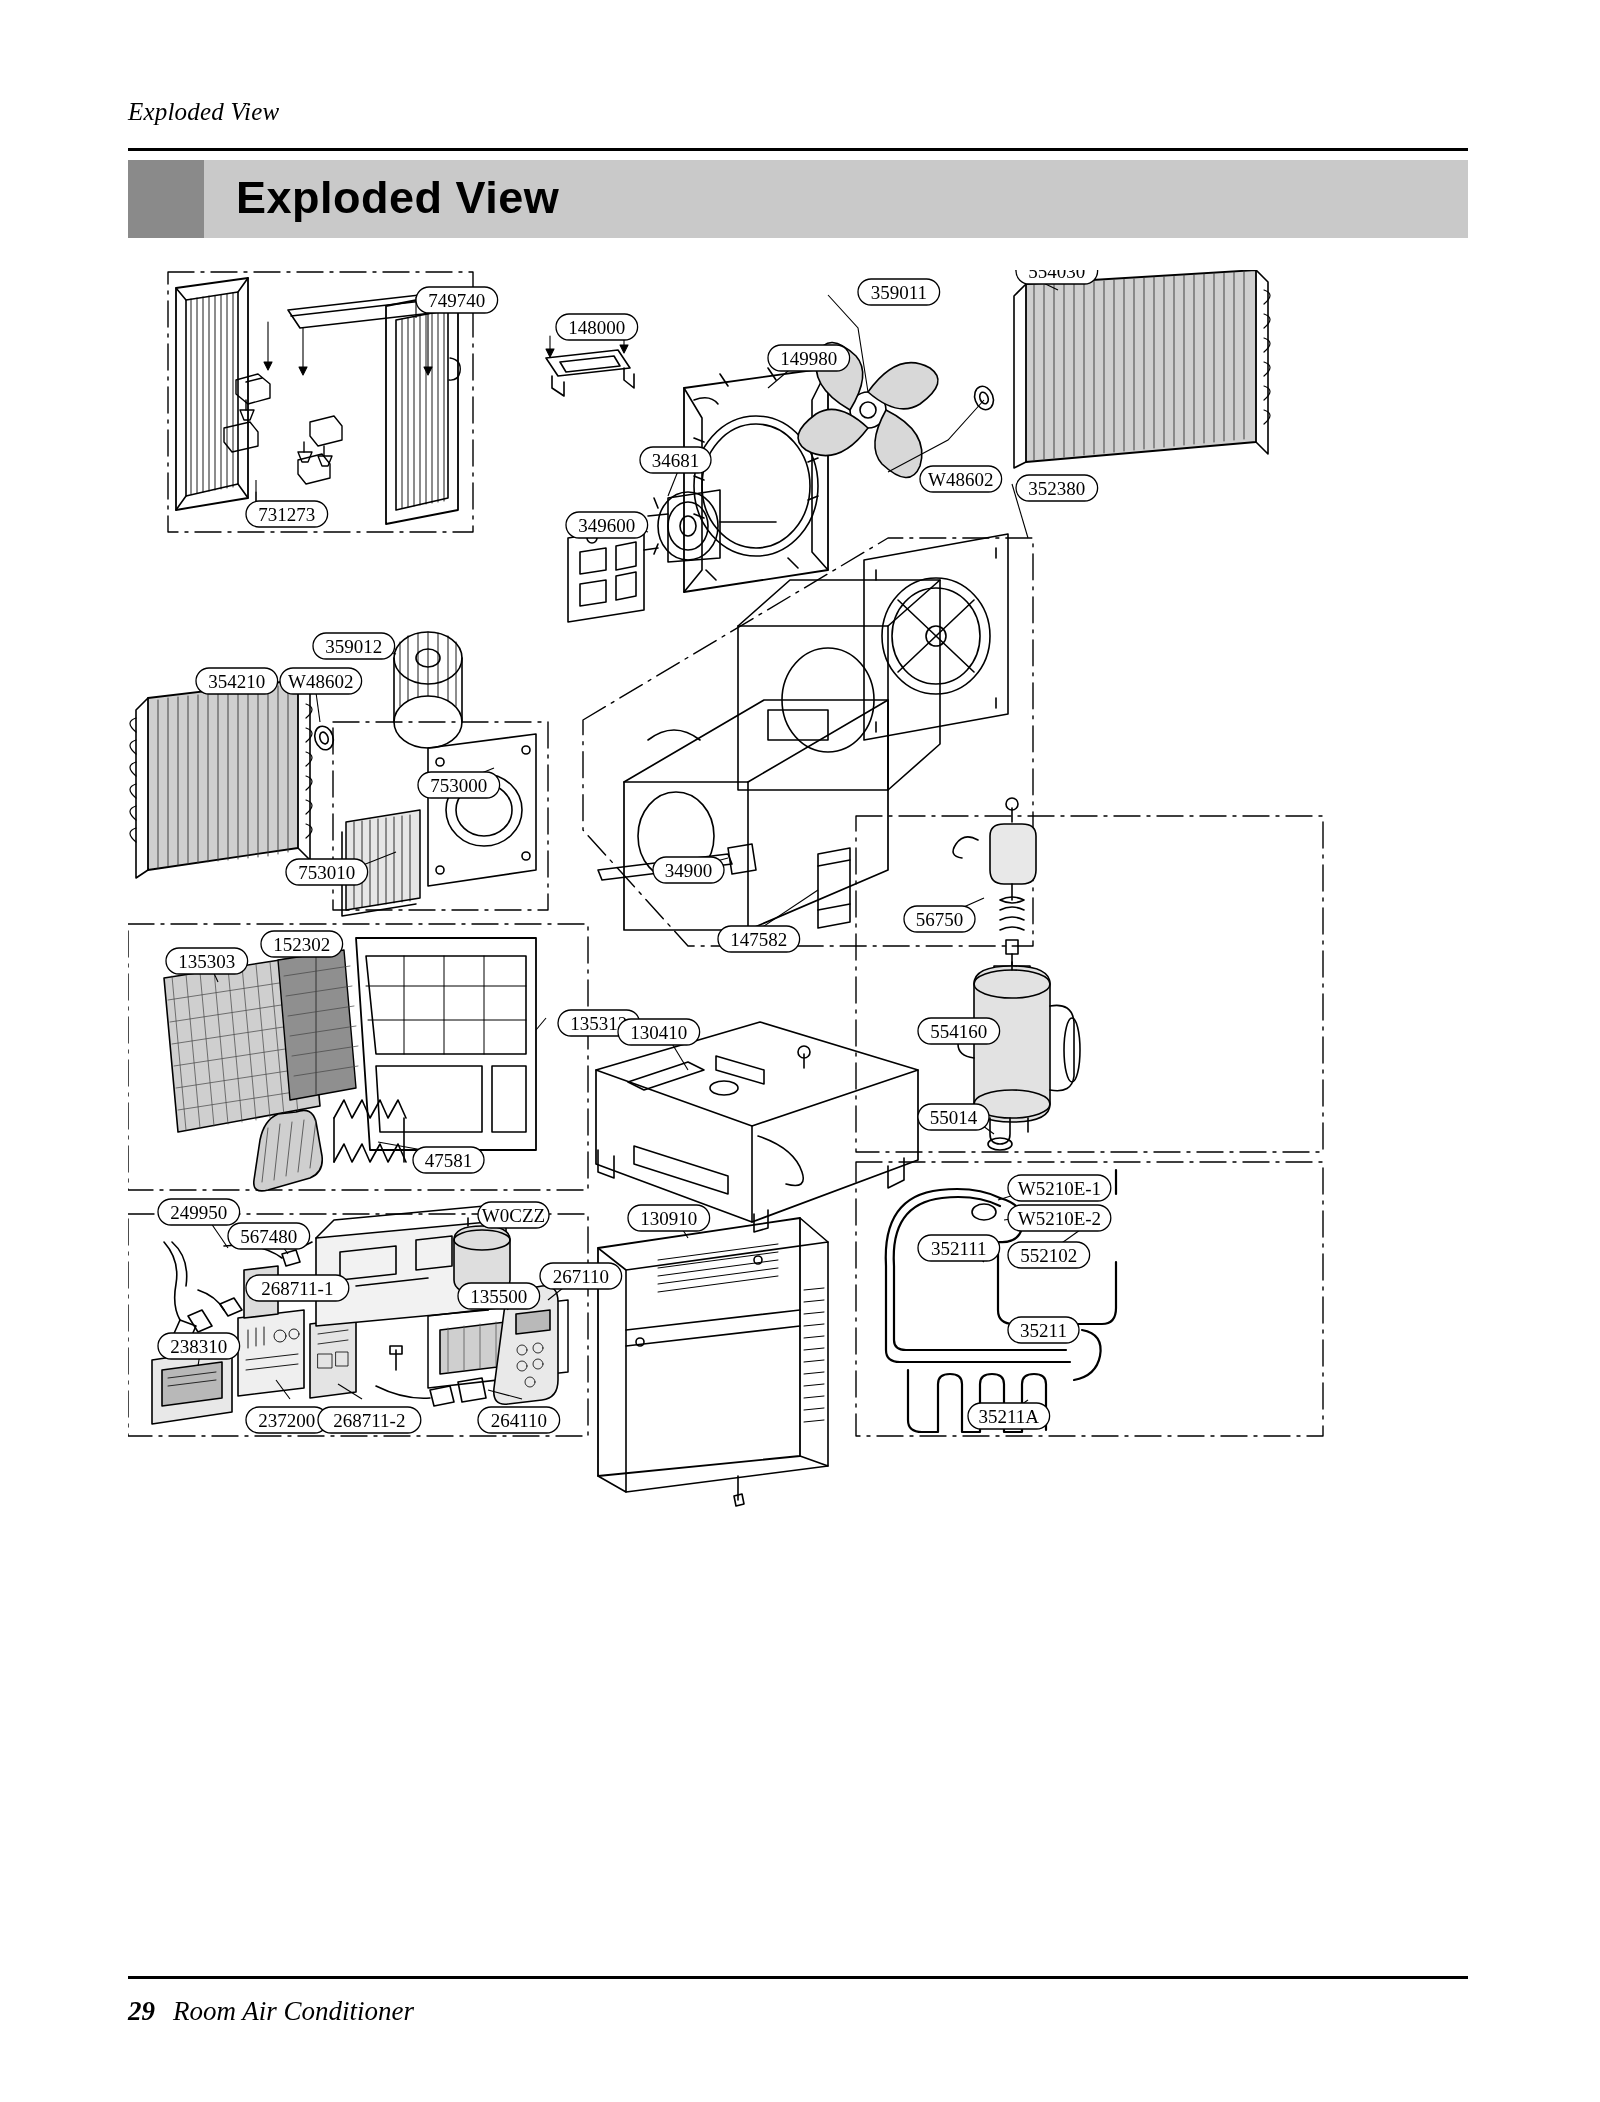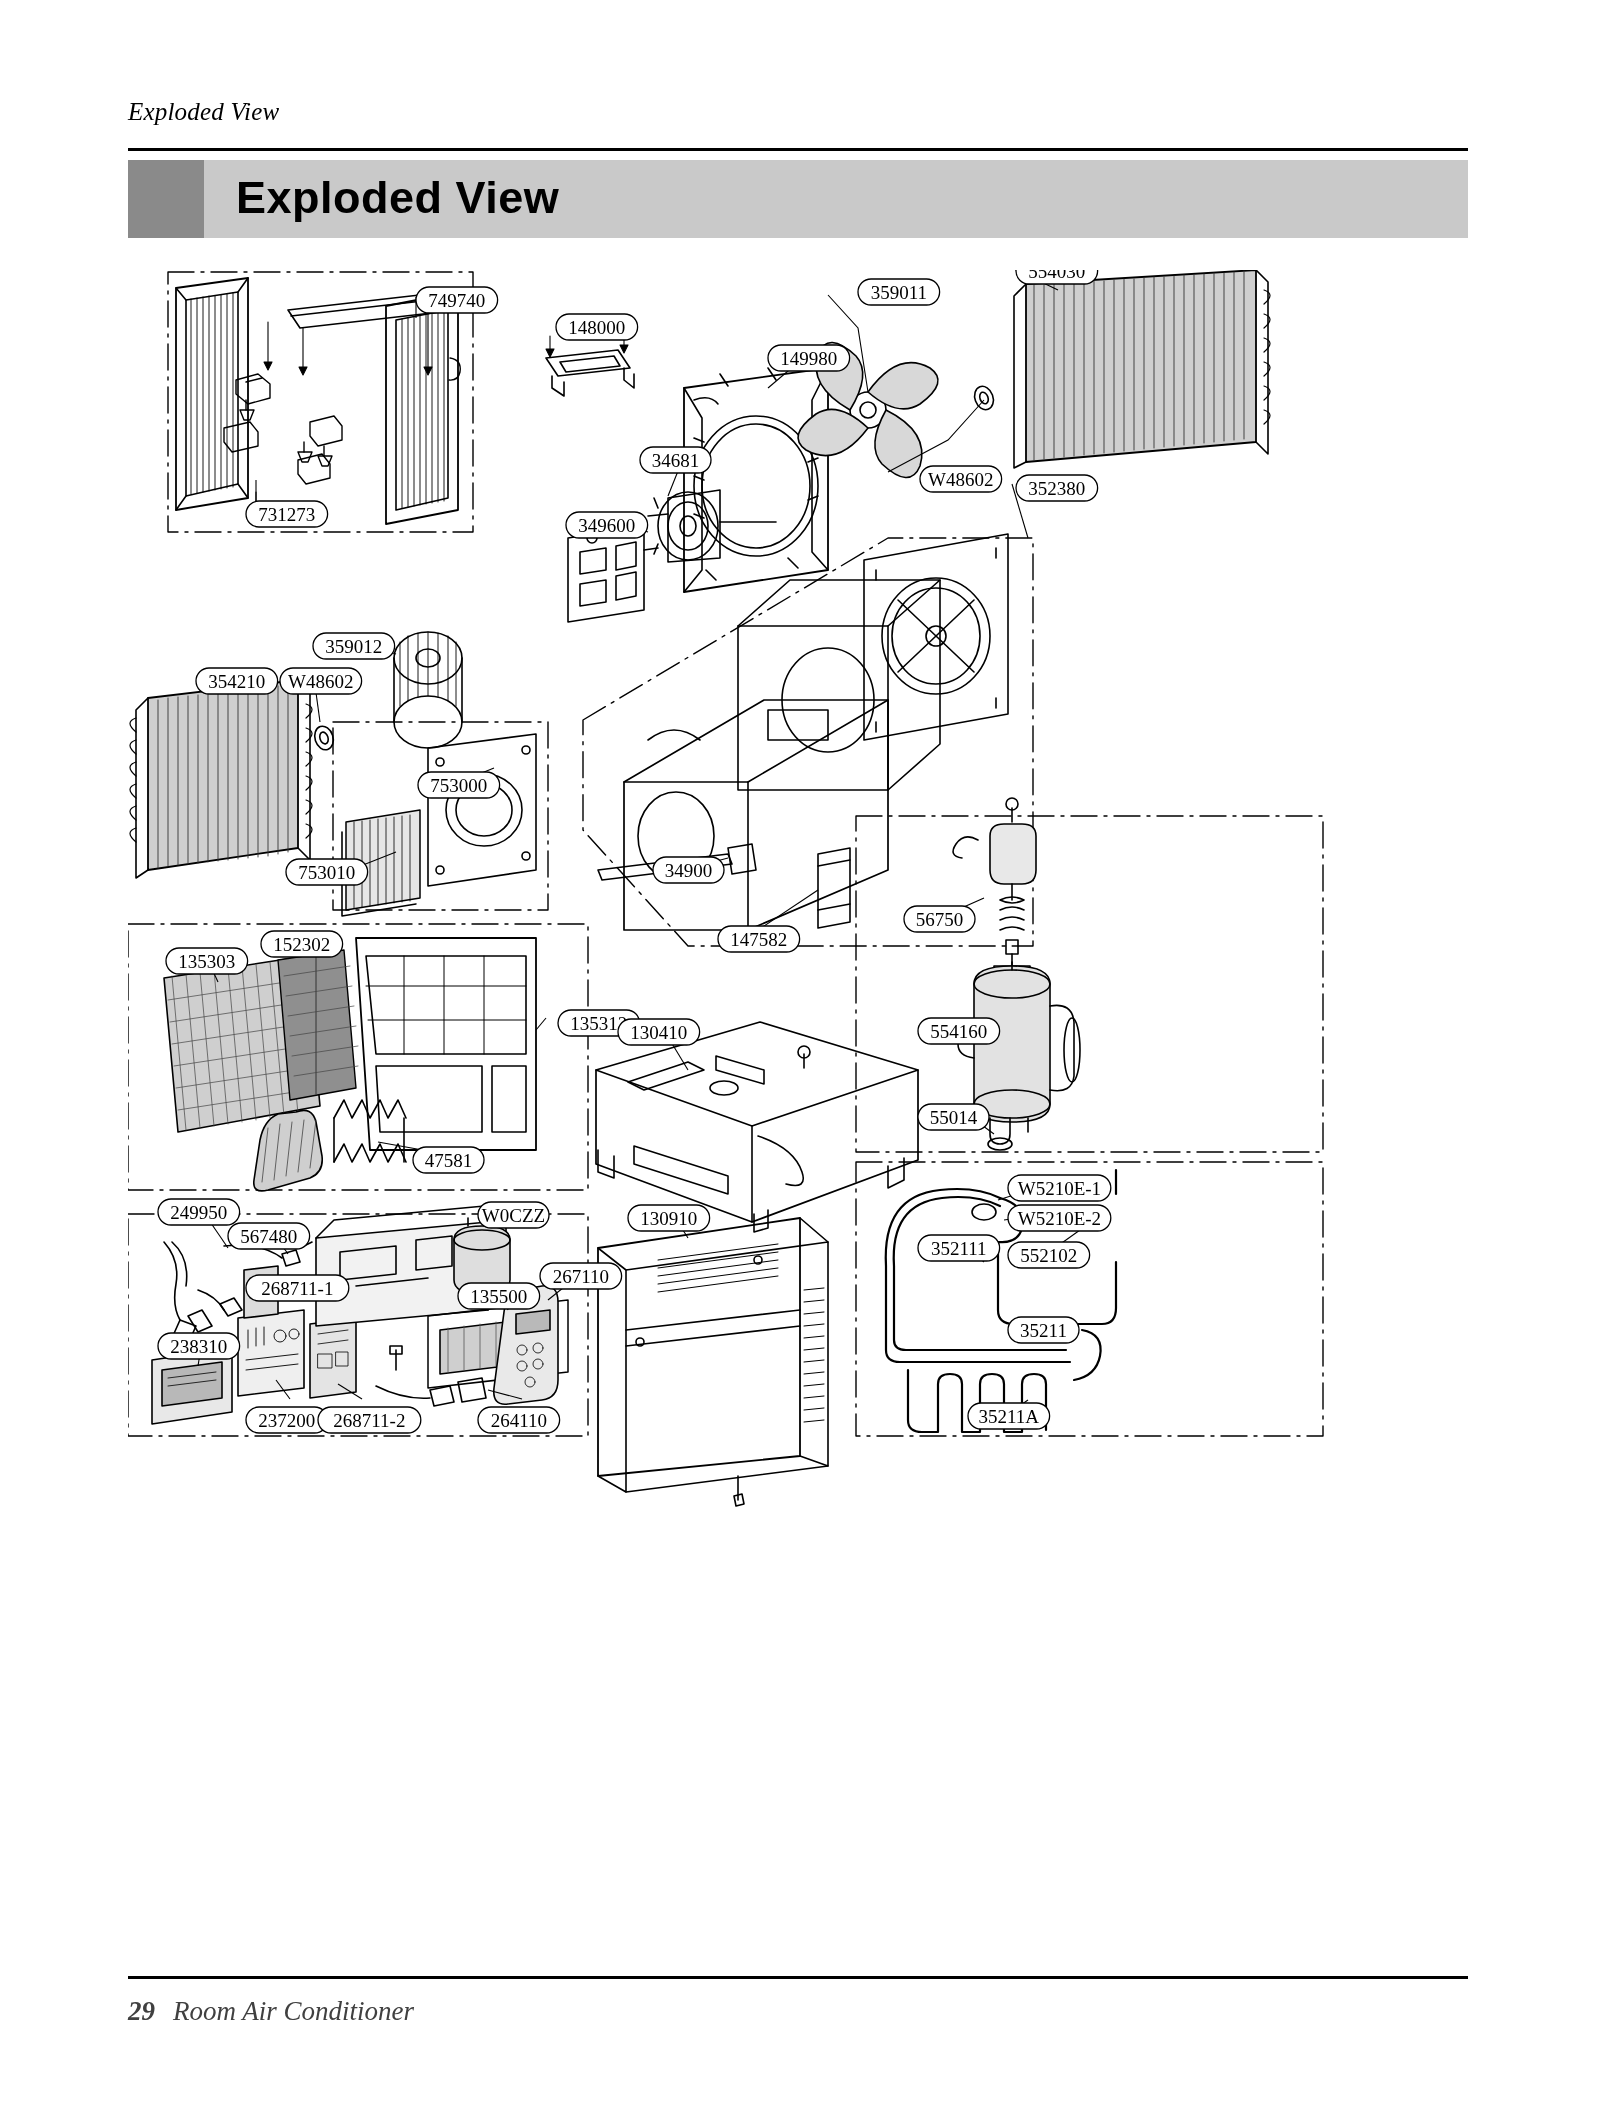--- a/index.html
+++ b/index.html
@@ -75,21 +75,21 @@
     height: 3px;
     background: #000;
   }
   .footer {
     position: absolute;
     left: 128px;
     top: 1996px;
     font-family: "Liberation Serif", serif;
     font-size: 27px;
     font-style: italic;
-    color: #404040;
+    color: #000000;
   }
   .footer .pg {
     font-weight: bold;
     font-style: italic;
     margin-right: 18px;
   }
 
   
   #diagram {
     position: absolute;

